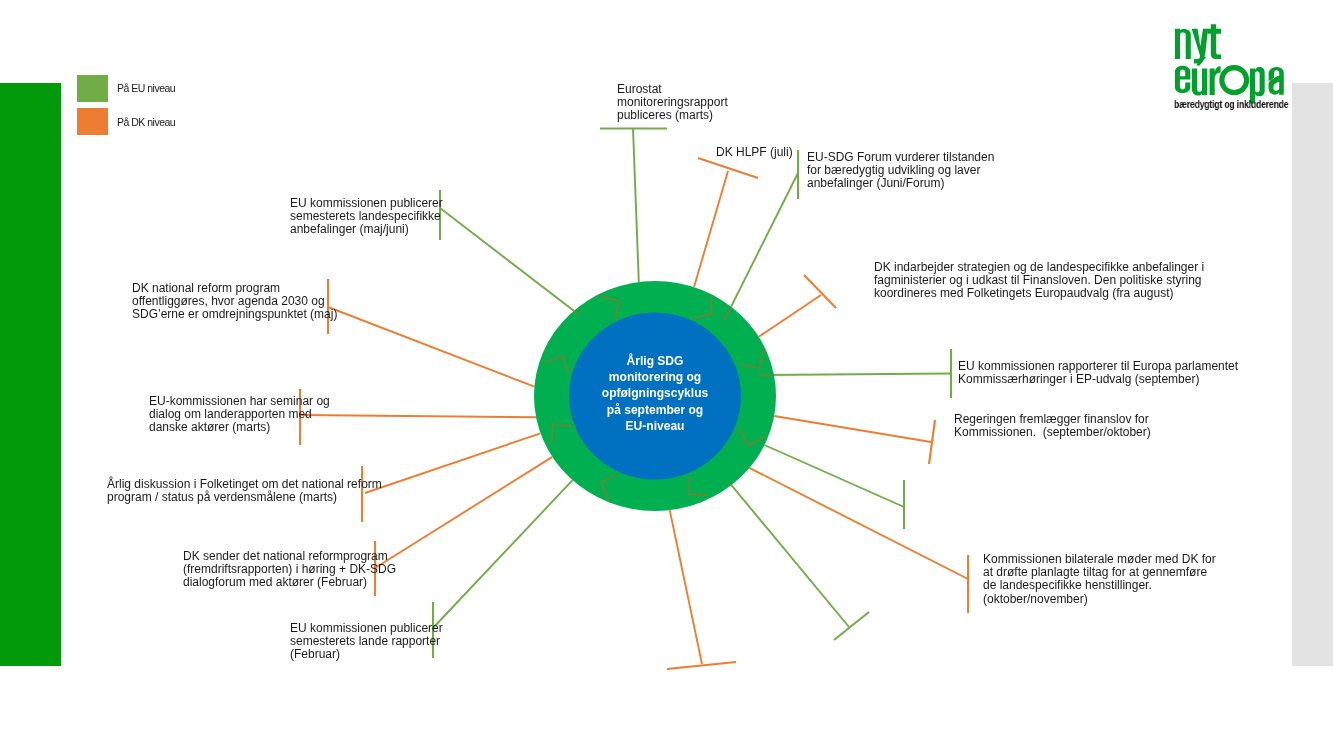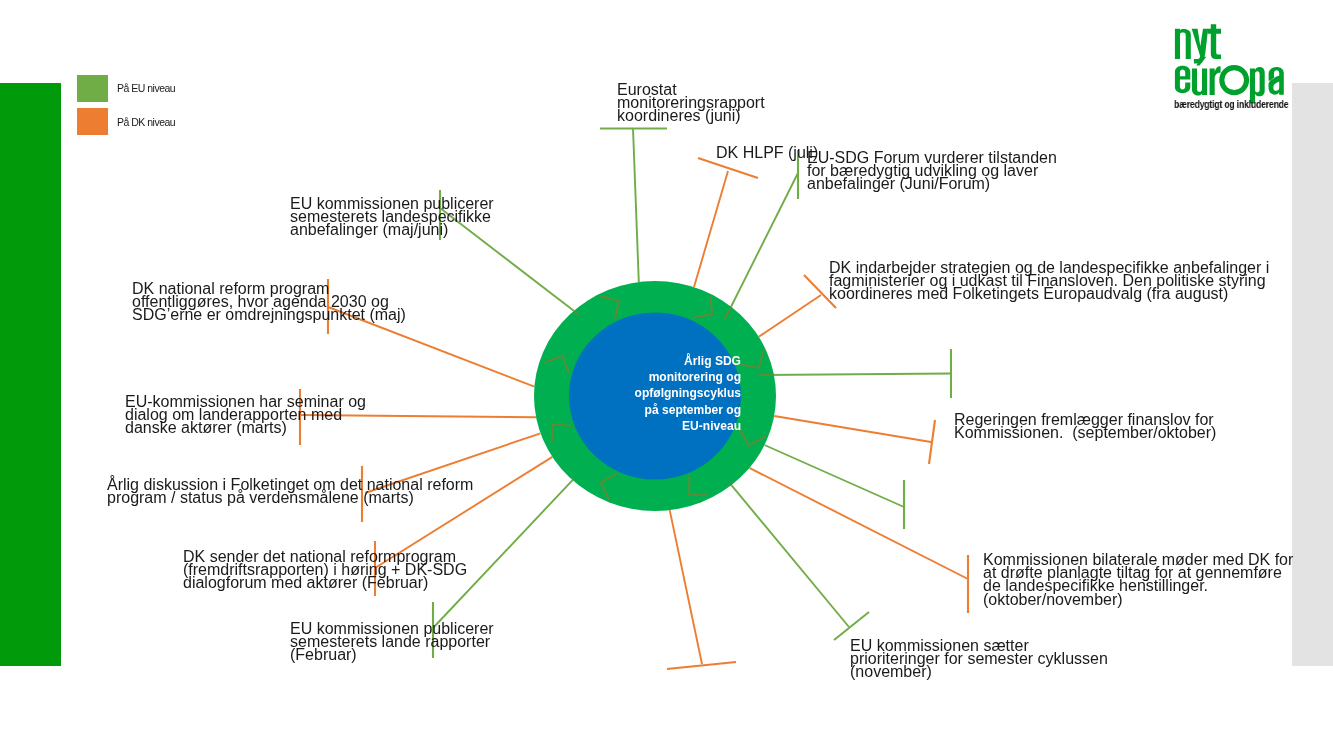--- a/index.html
+++ b/index.html
@@ -1,28 +1,28 @@
 <!DOCTYPE html>
 <html><head>
 <meta charset="utf-8">
 <style>
   html,body{margin:0;padding:0;background:#fff;}
   body{width:1333px;height:750px;font-family:"Liberation Sans",sans-serif;overflow:hidden;position:relative;-webkit-font-smoothing:antialiased;}
   #stage{position:absolute;left:0;top:0;width:1333px;height:750px;}
   svg#diagram{position:absolute;left:0;top:0;}
-  .lbl{position:absolute;font-size:16px;line-height:13.2px;color:#1a1a1a;will-change:transform;}
+  .lbl{position:absolute;font-size:12px;line-height:13.2px;color:#1a1a1a;will-change:transform;}
   .lbl span{display:block;white-space:pre;}
   #leftbar{position:absolute;left:0;top:82.7px;width:60.9px;height:583px;background:#009A0A;}
   #rightbar{position:absolute;left:1292.1px;top:82.6px;width:41px;height:583px;background:#E3E3E3;}
   #legend{position:absolute;left:76.7px;top:74.5px;}
   .lgrow{display:flex;align-items:center;margin-bottom:6.4px;}
   .lgsw{width:31.6px;height:27.1px;}
   .lglabel{margin-left:8.7px;font-size:10.5px;color:#1a1a1a;letter-spacing:-0.5px;will-change:transform;}
   #centertext{position:absolute;left:569px;top:352.5px;width:172px;text-align:center;color:#fff;font-size:12.05px;line-height:16.2px;font-weight:bold;will-change:transform;}
-  #centertext span{display:block;text-align:right;}
+  #centertext span{display:block;}
   #logo{position:absolute;left:0;top:0;pointer-events:none;}
   #tagline{position:absolute;left:1174px;top:97.5px;font-size:10.6px;font-weight:bold;color:#111;transform:scaleX(0.822);transform-origin:left top;letter-spacing:-0.25px;will-change:transform;}
 </style>
 </head>
 <body>
 
 <div id="stage">
   <div id="leftbar"></div>
   <div id="rightbar"></div>
 
@@ -107,65 +107,64 @@
       <span>Årlig SDG</span>
       <span>monitorering og</span>
       <span>opfølgningscyklus</span>
       <span>på september og</span>
       <span>EU-niveau</span>
     </div>
 
 <div class="lbl" style="left:617px;top:83px">
       <span>Eurostat</span>
       <span>monitoreringsrapport</span>
-      <span>koordineres (juni)</span>
+      <span>publiceres (marts)</span>
     </div>
 <div class="lbl" style="left:716px;top:146px">
       <span>DK HLPF (juli)</span>
     </div>
 <div class="lbl" style="left:807px;top:151px">
       <span>EU-SDG Forum vurderer tilstanden</span>
       <span>for bæredygtig udvikling og laver</span>
       <span>anbefalinger (Juni/Forum)</span>
     </div>
-<div class="lbl" style="left:829px;top:261px">
+<div class="lbl" style="left:874px;top:261px">
       <span>DK indarbejder strategien og de landespecifikke anbefalinger i</span>
       <span>fagministerier og i udkast til Finansloven. Den politiske styring</span>
       <span>koordineres med Folketingets Europaudvalg (fra august)</span>
+    </div>
+<div class="lbl" style="left:958px;top:359.5px">
+      <span>EU kommissionen rapporterer til Europa parlamentet</span>
+      <span>Kommissærhøringer i EP-udvalg (september)</span>
     </div>
 <div class="lbl" style="left:954px;top:413px">
       <span>Regeringen fremlægger finanslov for</span>
       <span>Kommissionen.  (september/oktober)</span>
     </div>
 <div class="lbl" style="left:982.5px;top:553px">
       <span>Kommissionen bilaterale møder med DK for</span>
       <span>at drøfte planlagte tiltag for at gennemføre</span>
       <span>de landespecifikke henstillinger.</span>
       <span>(oktober/november)</span>
-    </div>
-<div class="lbl" style="left:850px;top:639px">
-      <span>EU kommissionen sætter</span>
-      <span>prioriteringer for semester cyklussen</span>
-      <span>(november)</span>
     </div>
 <div class="lbl" style="left:290px;top:622px">
       <span>EU kommissionen publicerer</span>
       <span>semesterets lande rapporter</span>
       <span>(Februar)</span>
     </div>
 <div class="lbl" style="left:107px;top:478px">
       <span>Årlig diskussion i Folketinget om det national reform</span>
       <span>program / status på verdensmålene (marts)</span>
     </div>
 <div class="lbl" style="left:183px;top:550px">
       <span>DK sender det national reformprogram</span>
       <span>(fremdriftsrapporten) i høring + DK-SDG</span>
       <span>dialogforum med aktører (Februar)</span>
     </div>
-<div class="lbl" style="left:125px;top:395px">
+<div class="lbl" style="left:149px;top:395px">
       <span>EU-kommissionen har seminar og</span>
       <span>dialog om landerapporten med</span>
       <span>danske aktører (marts)</span>
     </div>
 <div class="lbl" style="left:131.5px;top:281.5px">
       <span>DK national reform program</span>
       <span>offentliggøres, hvor agenda 2030 og</span>
       <span>SDG’erne er omdrejningspunktet (maj)</span>
     </div>
 <div class="lbl" style="left:289.5px;top:197px">

